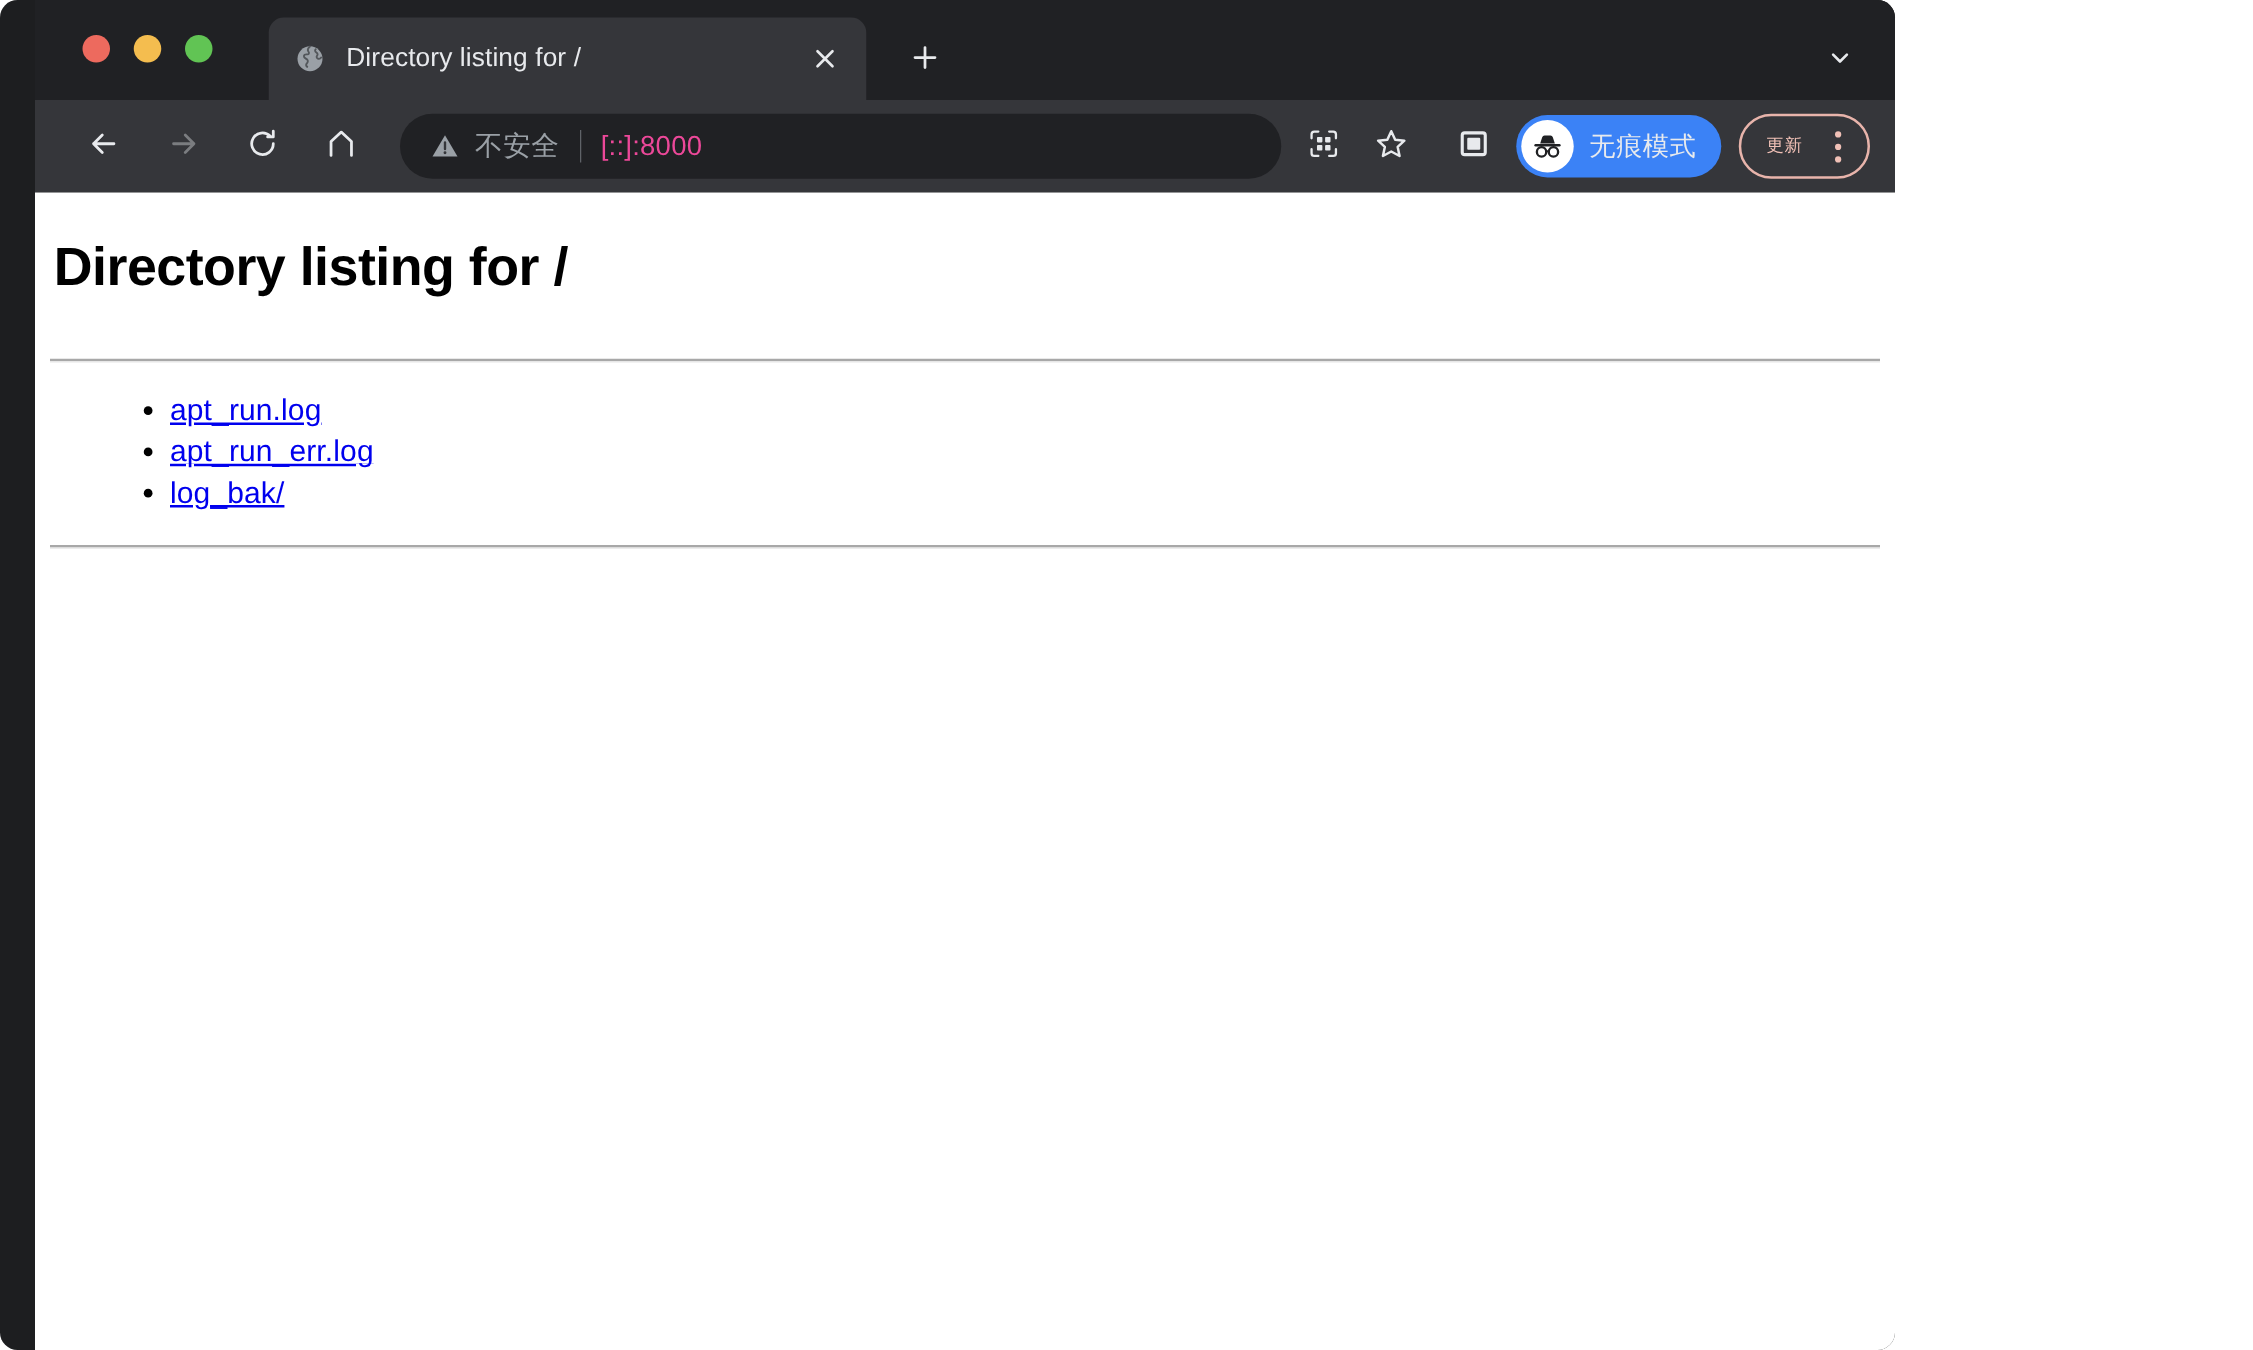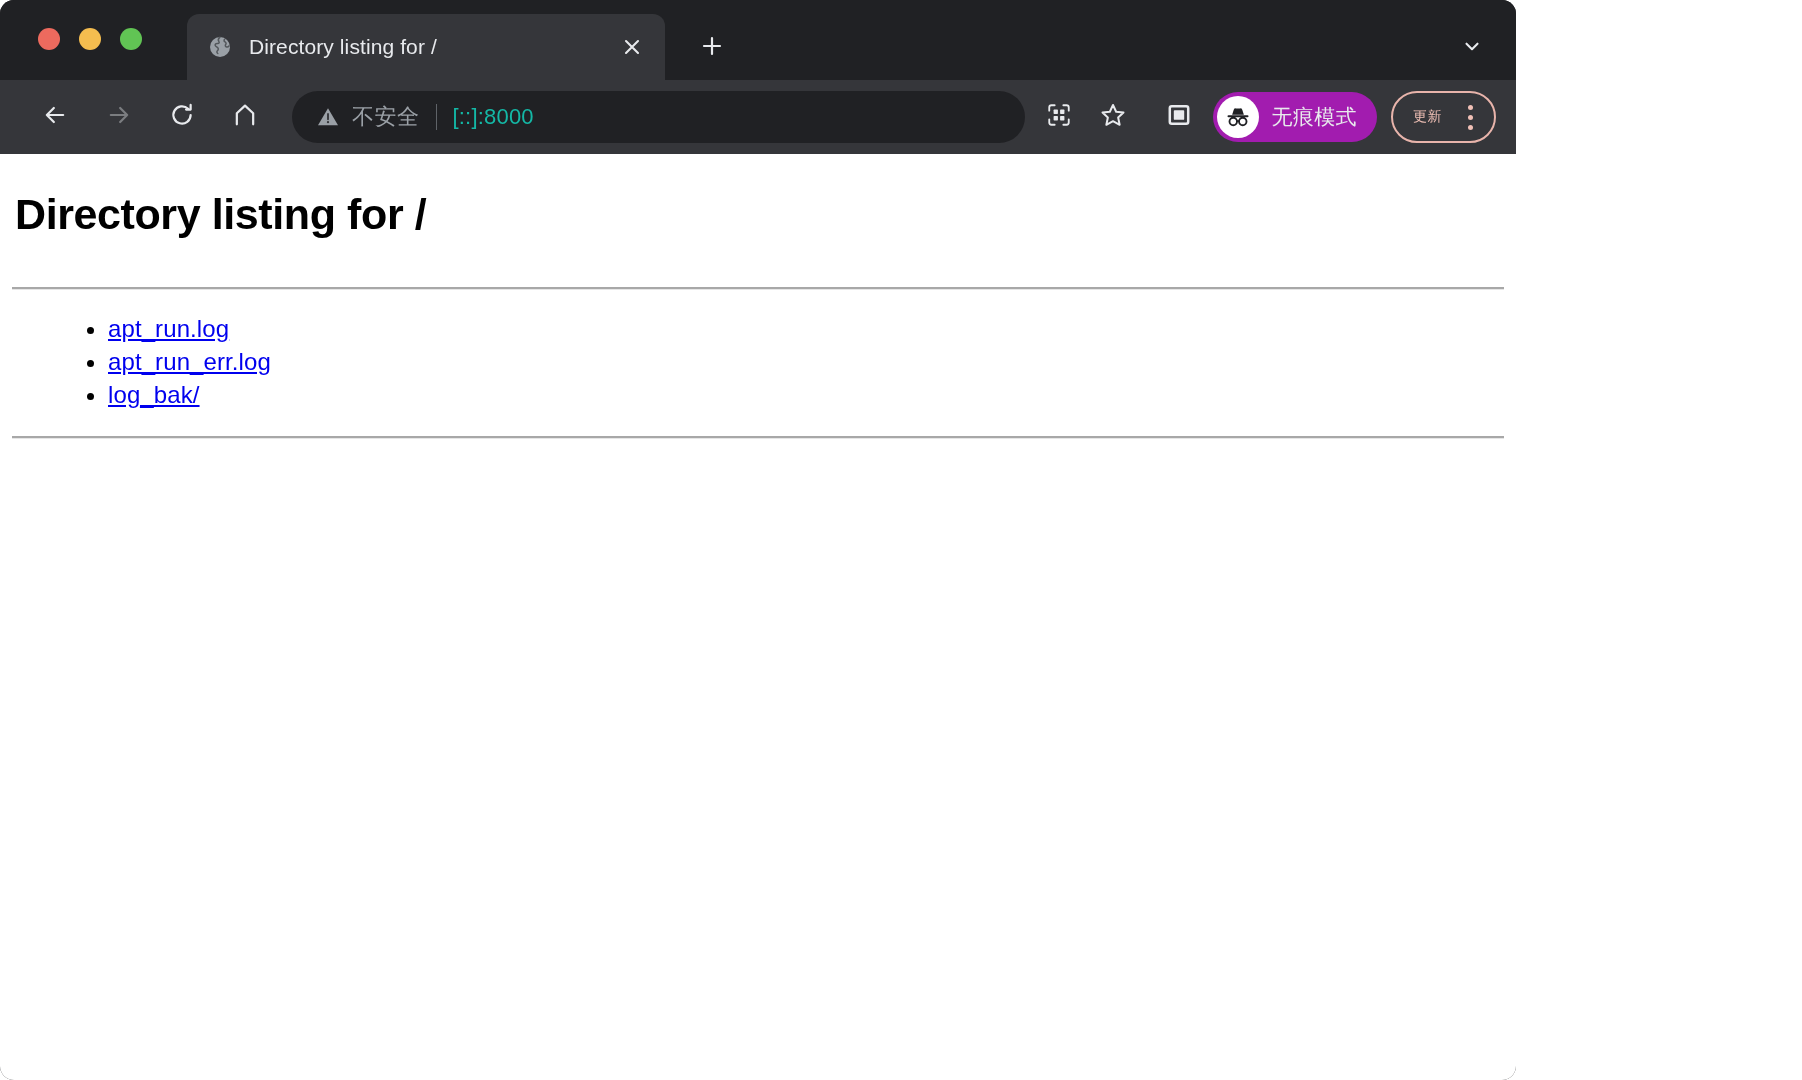--- a/index.html
+++ b/index.html
@@ -24,20 +24,21 @@
     position: absolute;
     left: 0;
     top: 0;
     width: 1516px;
     height: 1080px;
     border-radius: 14px 14px 14px 14px;
     overflow: hidden;
     background: #1d1e20;
     display: flex;
     flex-direction: column;
+    padding-left: 28px;
   }
 
   
   .tab-strip {
     position: relative;
     height: 80px;
     background: #202124;
     flex: 0 0 80px;
     display: flex;
     align-items: flex-end;
@@ -190,21 +191,21 @@
 
   .omnibox-sep {
     width: 1px;
     height: 26px;
     background: #5f6368;
     margin: 0 16px;
     flex: 0 0 1px;
   }
 
   .omnibox-url {
-    color: #14b8a6;
+    color: #ec4899;
     font-size: 22px;
     white-space: nowrap;
     overflow: hidden;
     text-overflow: ellipsis;
     letter-spacing: 0.2px;
   }
 
   .tb-icon-btn {
     width: 48px;
     height: 48px;
@@ -217,21 +218,21 @@
   }
 
   .qr-btn   { margin-left: 10px; }
   .star-btn { margin-left: 6px; margin-right: 8px; }
   .panel-btn{ margin-left: 10px; margin-right: 6px; }
 
   .profile-pill {
     height: 50px;
     display: flex;
     align-items: center;
-    background: #a21caf;
+    background: #3b82f6;
     border-radius: 25px;
     padding: 0 20px 0 4px;
     margin-left: 4px;
     flex: 0 0 auto;
   }
 
   .profile-avatar {
     width: 42px;
     height: 42px;
     border-radius: 50%;

